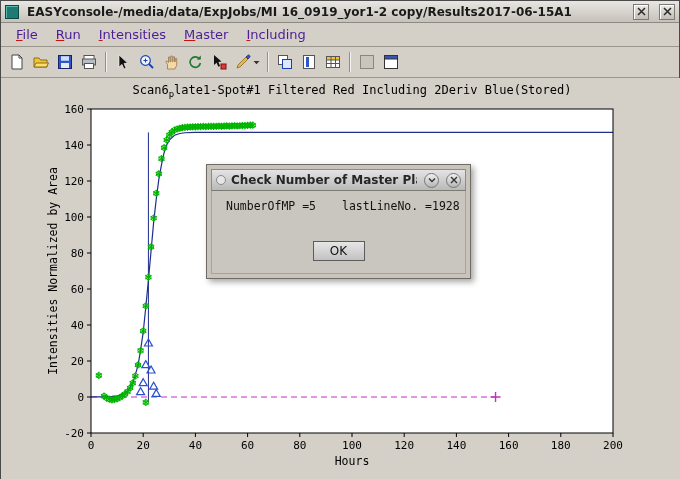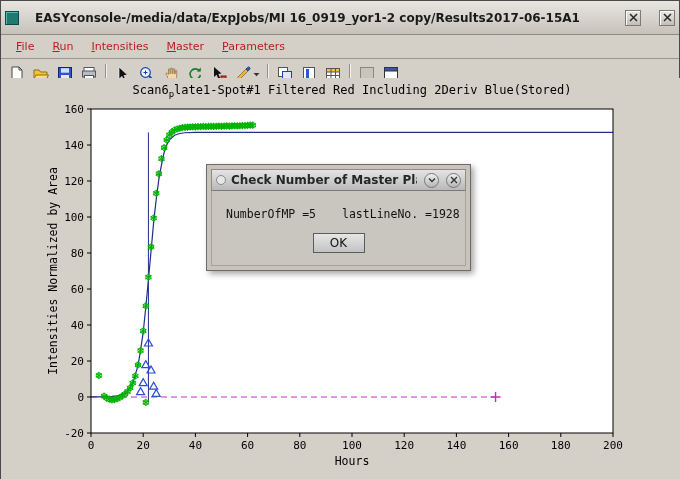--- a/index.html
+++ b/index.html
@@ -1,30 +1,30 @@
 <!DOCTYPE html>
 <html><head>
 <meta charset="utf-8">
 <style>
   *{box-sizing:border-box;margin:0;padding:0}
   html,body{width:680px;height:479px;overflow:hidden}
   body{font-family:"DejaVu Sans",sans-serif;background:#d4d0c8}
   .window{position:relative;width:680px;height:479px;border:1px solid #4a4a4a;background:#d4d0c8;box-shadow:inset 1px 1px 0 #f2f0ec}
 
   
-  .titlebar{height:34px;display:flex;align-items:center;gap:16px;padding:0 4px;
+  .titlebar{height:22px;display:flex;align-items:center;gap:8px;padding:0 4px;
     background:linear-gradient(#e8e6e2,#c6c2ba);border-bottom:1px solid #8d8a84}
   .title-icon{width:14px;height:14px;background:#1f7a74;border:1px solid #0d4a46;box-shadow:inset 1px 1px 0 #5ab5ae;flex:0 0 auto}
   .title-text{flex:1;font-size:12px;font-weight:bold;color:#1a1a1a;white-space:nowrap;overflow:hidden}
   .win-btn{width:16px;height:16px;display:flex;align-items:center;justify-content:center;
     background:linear-gradient(#eceae6,#c2beb6);border:1px solid #7d7a74;box-shadow:inset 1px 1px 0 #fff;margin-left:2px;cursor:default}
 
   
   .menubar{height:24px;display:flex;align-items:center;padding:0 6px;border-bottom:1px solid #9a968e;background:#d4d0c8}
-  .menu-item{display:inline-block;padding:14px 9px;font-size:11px;color:#b91c1c;cursor:default}
+  .menu-item{display:inline-block;padding:14px 9px;font-size:13px;color:#4c1d95;cursor:default}
   .menu-item::first-letter{text-decoration:underline;text-decoration-color:#cc1111}
 
   
   .toolbar{height:31px;display:flex;align-items:center;padding:2px 4px;border-bottom:1px solid #9a968e;background:#d4d0c8}
   .tbtn{width:24px;height:24px;display:flex;align-items:center;justify-content:center;border:1px solid transparent}
   .tbtn.wide{width:32px;gap:1px}
   .tsep{width:2px;height:20px;border-left:1px solid #948f87;border-right:1px solid #f4f2ee;margin:0 4px}
 
   
   .figure{position:absolute;left:0;top:77px;width:680px;height:401px;background:#d4d0c8}
@@ -35,23 +35,23 @@
 
   
   .dialog{position:absolute;left:205px;top:163px;width:265px;background:#c8c4bc;border:1px solid #6f6b64;
     padding:4px;box-shadow:3px 3px 6px rgba(0,0,0,.35)}
   .dialog-titlebar{height:22px;display:flex;align-items:center;gap:5px;padding:0 4px;
     background:linear-gradient(#e4e4e4,#b9b9b9);border:1px solid #8e8a84;border-bottom:1px solid #7d7a74}
   .dialog-icon{width:10px;height:10px;border-radius:50%;background:#e6e6e6;border:1px solid #8a8a8a;flex:0 0 auto}
   .dialog-title{flex:1;font-size:12px;font-weight:bold;color:#262626;white-space:nowrap;overflow:hidden}
   .dlg-btn{width:15px;height:15px;border-radius:50%;display:flex;align-items:center;justify-content:center;
     background:linear-gradient(#f0f0f0,#b5b5b5);border:1px solid #777;margin-left:2px;cursor:default}
-  .dialog-body{background:#c9c6bf;border:1px solid #a7a39b;border-top:none;padding:16px 14px 10px}
+  .dialog-body{background:#c9c6bf;border:1px solid #a7a39b;border-top:none;padding:8px 14px 10px}
   .dialog-text{font-family:"DejaVu Sans Mono",monospace;font-size:11.5px;color:#111;display:flex;gap:26px;white-space:nowrap}
-  .ok-button{display:block;margin:12px auto 2px;min-width:52px;padding:2px 12px;font-family:"DejaVu Sans",sans-serif;
+  .ok-button{display:block;margin:28px auto 2px;min-width:52px;padding:2px 12px;font-family:"DejaVu Sans",sans-serif;
     font-size:12px;color:#111;background:linear-gradient(#e6e6e6,#c2c2c2);border:1px solid #5c5c5c;cursor:default}
 </style>
 </head>
 <body>
 
 <div class="window">
 
   <div class="titlebar">
     <span class="title-icon"></span>
     <span class="title-text">EASYconsole-/media/data/ExpJobs/MI 16_0919_yor1-2 copy/Results2017-06-15A1</span>
@@ -65,21 +65,21 @@
           <path d="M1 1l7 7M8 1L1 8" stroke="#2a2a2a" stroke-width="1.5"></path>
         </svg>
     </span>
   </div>
 
   <div class="menubar">
     <span class="menu-item">File</span>
     <span class="menu-item">Run</span>
     <span class="menu-item">Intensities</span>
     <span class="menu-item">Master</span>
-    <span class="menu-item">Parameters</span>
+    <span class="menu-item">Including</span>
   </div>
 
   <div class="toolbar">
     <span class="tbtn">
       <svg width="18" height="18">
           <path d="M4 2h7l3 3v11H4z" fill="#fff" stroke="#444"></path>
           <path d="M11 2v3h3" fill="none" stroke="#444"></path>
         </svg>
     </span>
     <span class="tbtn">

